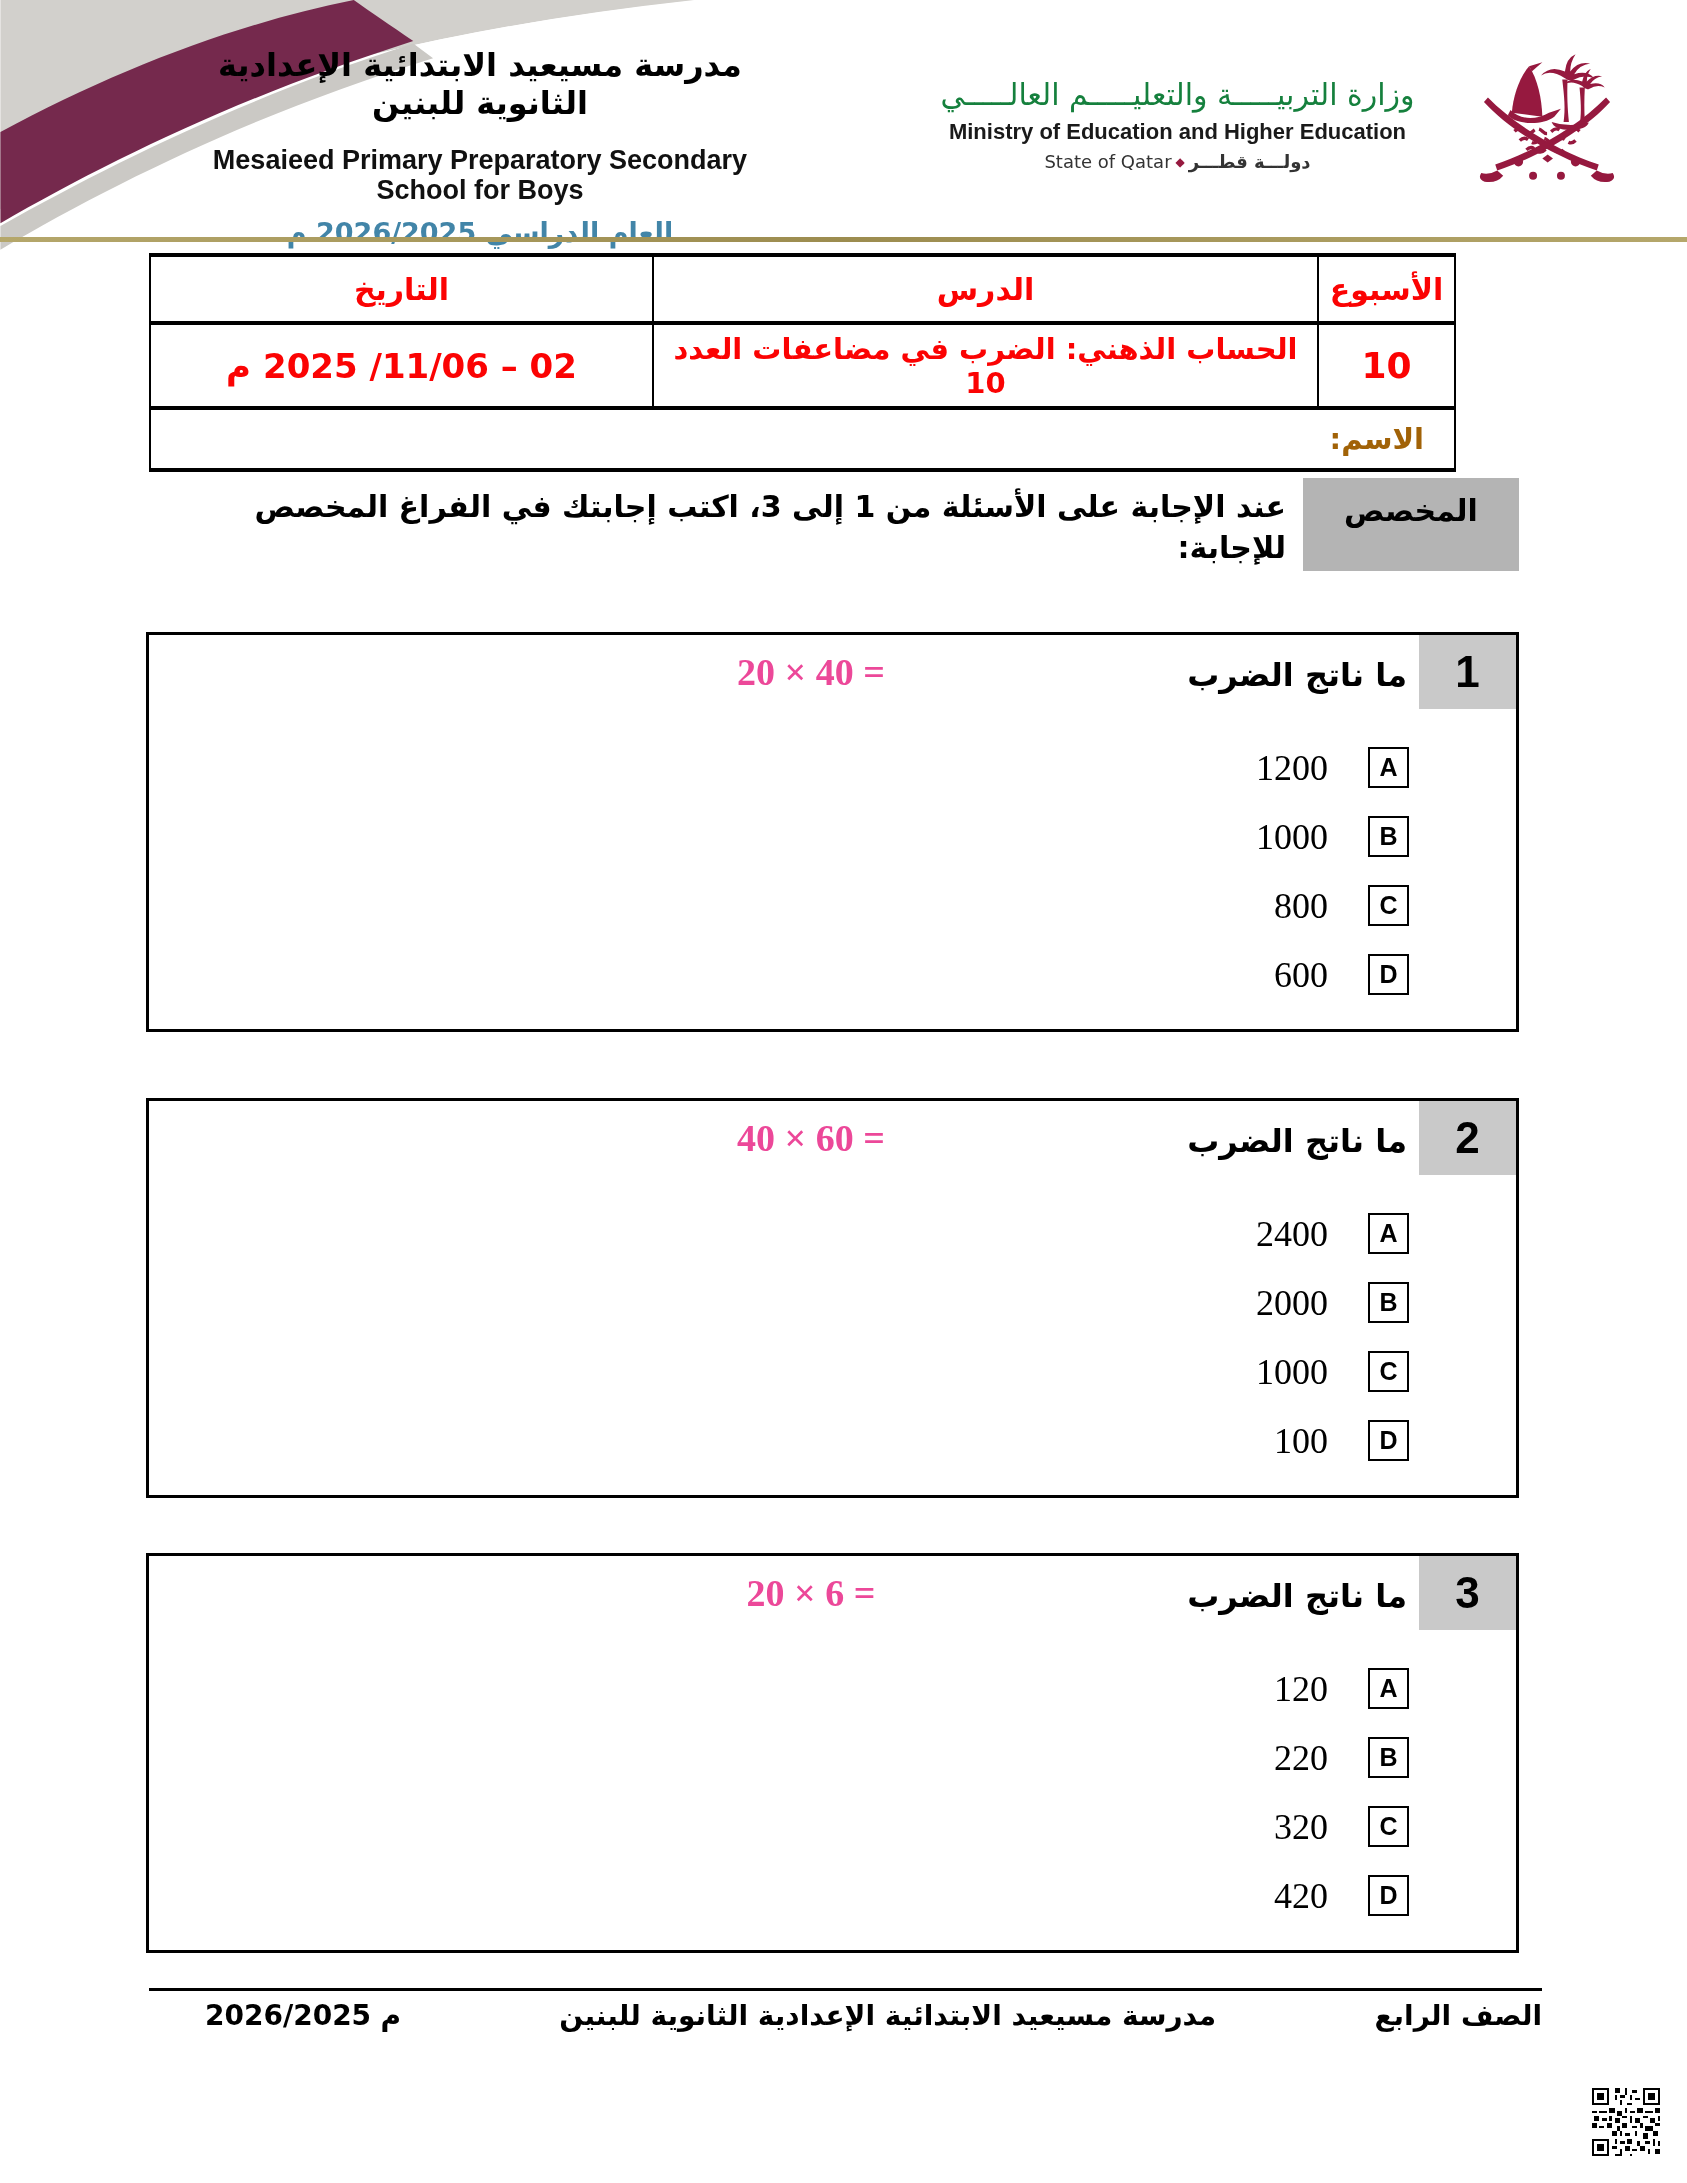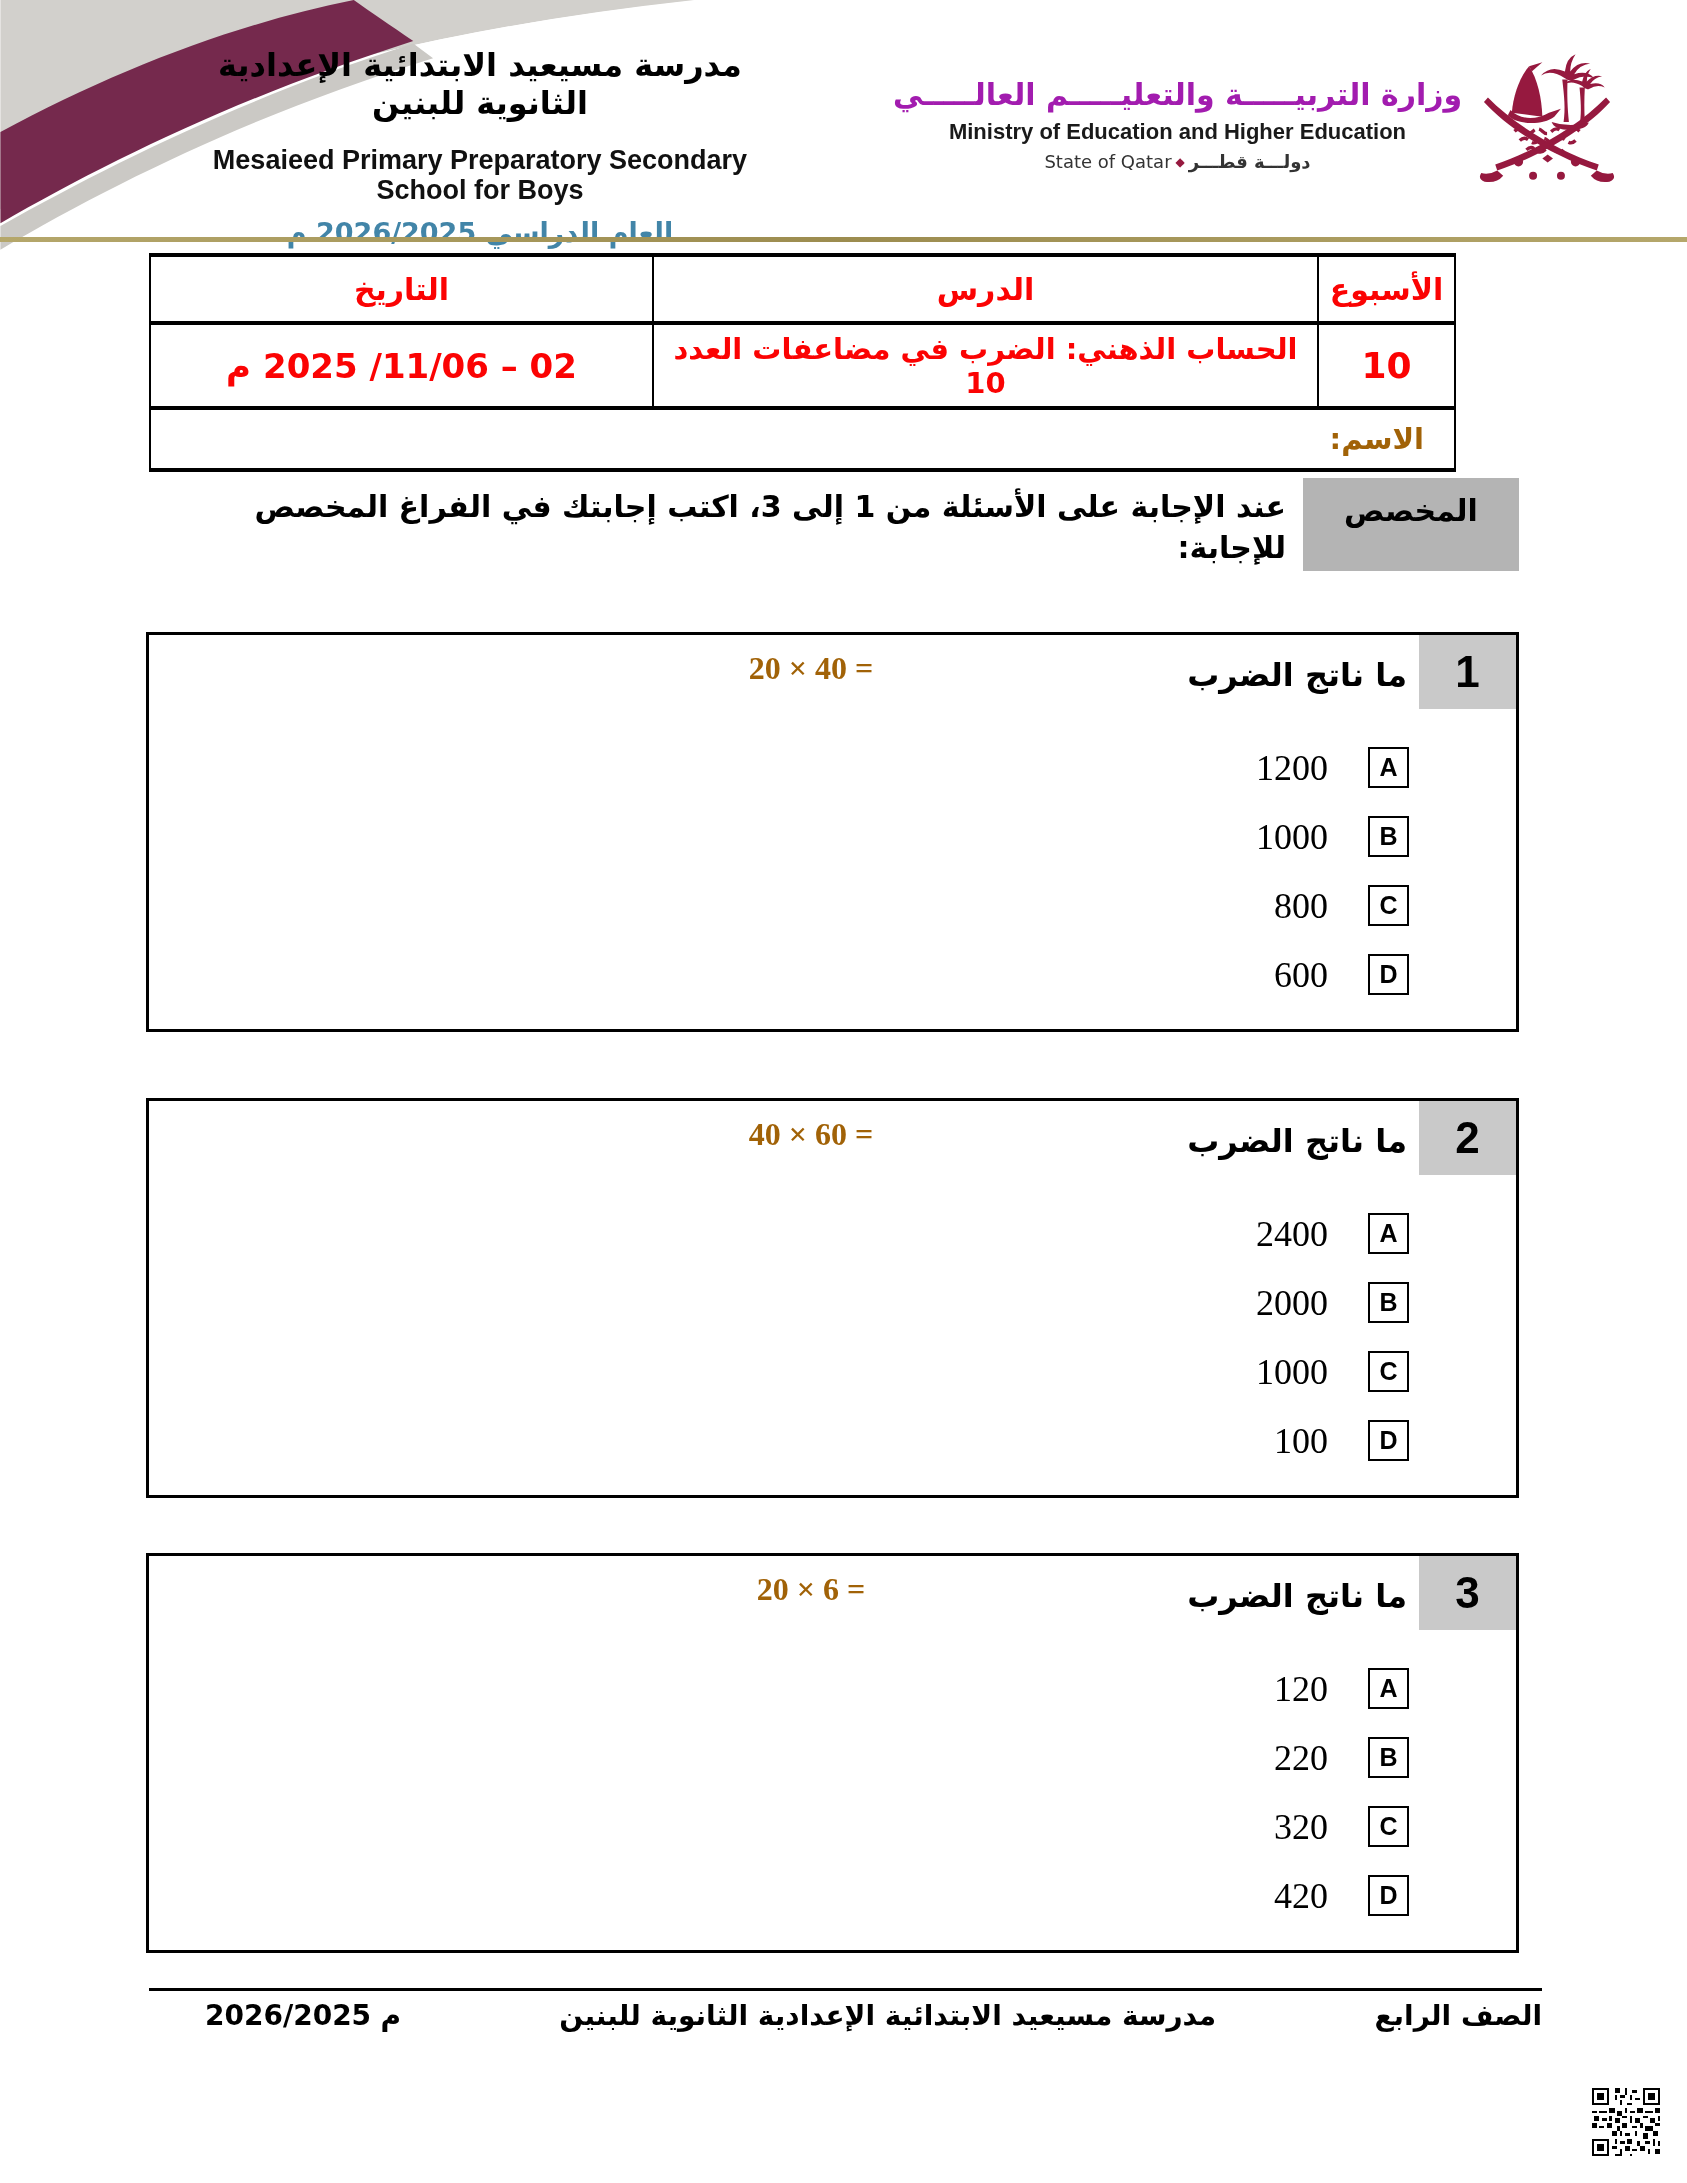--- a/index.html
+++ b/index.html
@@ -7,21 +7,21 @@
         font-family:"DejaVu Sans", sans-serif;}
 
   
   .swoosh{position:absolute;left:0;top:0;}
   .school-block{position:absolute;left:169px;top:46px;width:622px;text-align:center;}
   .school-ar{font-size:32px;font-weight:bold;color:#000;}
   .school-en{margin-top:22.5px;font-family:"Liberation Sans",sans-serif;font-weight:bold;
              font-size:27px;line-height:1.14;color:#111;}
   .school-year{margin-top:10.6px;font-size:27px;font-weight:bold;color:var(--teal);direction:rtl;}
   .ministry-block{position:absolute;left:880px;top:77px;width:595px;text-align:center;}
-  .min-ar{font-size:30px;font-weight:bold;color:#a21caf;direction:rtl;}
+  .min-ar{font-size:30px;font-weight:normal;color:#15803d;direction:rtl;}
   .min-en{margin-top:6.6px;font-family:"Liberation Sans",sans-serif;font-weight:600;
           font-size:22px;color:#1a1a1a;}
   .state-line{margin-top:6.6px;display:flex;justify-content:center;align-items:center;gap:4px;
               font-size:18px;color:#333;}
   .state-line .dot{color:var(--qatar);font-size:12px;}
   .state-ar{font-weight:bold;}
   .emblem{position:absolute;left:1477px;top:37px;}
   .gold-line{position:absolute;left:0;top:237px;width:1687px;height:4.6px;
              background:linear-gradient(90deg,#b5a76b,var(--gold),#b5a76b);}
 
@@ -51,21 +51,21 @@
 
   
   .qbox{position:absolute;left:146px;width:1373px;height:400px;border:3.3px solid #000;
         box-sizing:border-box;background:#fff;}
   .q-badge{position:absolute;top:0;right:0;width:97px;height:74px;background:var(--gray-badge);
            display:flex;justify-content:center;align-items:center;
            font-family:"Liberation Sans",sans-serif;font-size:44px;font-weight:bold;color:#000;}
   .q-title{position:absolute;top:21px;right:109px;font-size:32px;font-weight:bold;
            color:#000;direction:rtl;}
   .q-eq{position:absolute;top:14.6px;left:457px;width:410px;text-align:center;direction:ltr;
-        font-family:"Liberation Serif",serif;font-size:32px;font-weight:bold;color:#a16207;}
+        font-family:"Liberation Serif",serif;font-size:38px;font-weight:bold;color:#ec4899;}
   .q-opts{position:absolute;top:98px;right:107px;width:344px;}
   .opt-row{display:flex;direction:ltr;justify-content:flex-end;align-items:center;height:69px;}
   .opt-val{font-family:"Liberation Serif",serif;font-size:36px;color:#000;margin-right:40px;}
   .opt-letter{width:41px;height:41px;border:2.6px solid #000;box-sizing:border-box;
               display:flex;justify-content:center;align-items:center;
               font-family:"Liberation Sans",sans-serif;font-size:25px;font-weight:bold;color:#000;}
 
   
   .footer-line{position:absolute;left:149px;top:1988px;width:1393px;border-top:3.3px solid #000;}
   .footer-row{position:absolute;left:149px;top:1999px;width:1393px;display:flex;direction:rtl;

